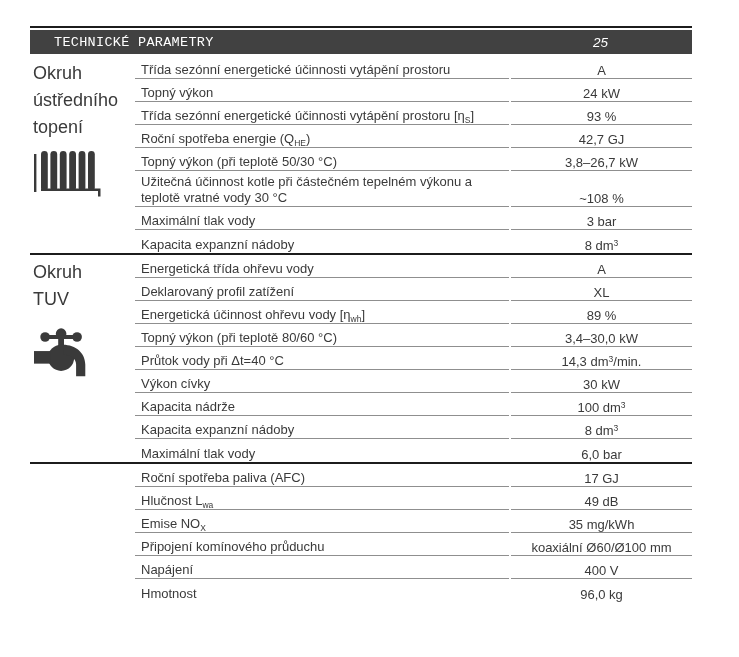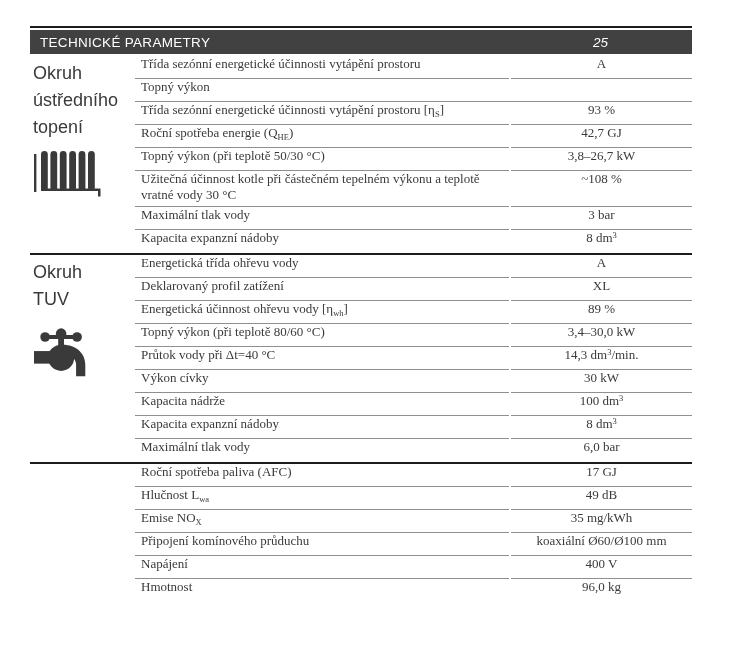--- a/index.html
+++ b/index.html
@@ -8,35 +8,35 @@
     font-family:"Liberation Sans", sans-serif;color:#3a3a3a;
     -webkit-font-smoothing:antialiased;
   }
   .page{position:relative;width:739px;height:657px;overflow:hidden;}
   .table-wrap{position:absolute;left:30px;top:26px;width:662px;}
   .top-rule{height:2px;background:#1c1c1c;margin-bottom:2px;}
   .header-bar{
     background:#414141;height:24px;display:flex;align-items:center;
     color:#ffffff;font-size:13.5px;
   }
-  .header-title{flex:1;padding-left:10px;letter-spacing:.3px;white-space:nowrap;}
+  .header-title{flex:1;padding-left:24px;letter-spacing:.3px;white-space:nowrap;font-family:Liberation Mono, monospace;}
   .header-num{width:183px;text-align:center;font-style:italic;}
   .sections-host{margin-top:2px;}
   .section{display:flex;border-bottom:2px solid #1c1c1c;}
   .section:last-child{border-bottom:none;}
   .label-col{
     width:105px;box-sizing:border-box;padding:4px 14px 0 3px;
     font-size:18px;line-height:1.5;
   }
   .rows{flex:1;display:flex;flex-direction:column;}
   .row{display:flex;column-gap:2px;height:23px;}
   .row.tall{height:36px;}
   .cell{
     box-sizing:border-box;border-bottom:1px solid #8f8f8f;
-    display:flex;align-items:flex-start;font-size:13px;font-family:Liberation Serif, serif;
+    display:flex;align-items:flex-end;font-size:13px;
   }
   .row:last-child .cell{border-bottom:none;}
   .param{flex:1;padding-left:6px;}
   .param .txt{line-height:1.25;}
   .value{width:181px;justify-content:center;text-align:center;}
   sub,sup{font-size:8.5px;line-height:0;}
   sub{vertical-align:-3px;}
   sup{vertical-align:4px;}
   .icon{display:block;fill:#3a3a3a;}
   .icon.radiator{margin:10px 0 0 1px;}
@@ -74,20 +74,23 @@
                 <span class="txt">Třída sezónní energetické účinnosti vytápění prostoru</span>
               </div>
               <div class="cell value">
                 <span class="txt">A</span>
               </div>
             </div>
             <div class="row">
               <div class="cell param">
                 <span class="txt">Topný výkon</span>
               </div>
+              <div class="cell value">
+                <span class="txt">24 kW</span>
+              </div>
             </div>
             <div class="row">
               <div class="cell param">
                 <span class="txt">Třída sezónní energetické účinnosti vytápění prostoru [η<sub>S</sub>]</span>
               </div>
               <div class="cell value">
                 <span class="txt">93 %</span>
               </div>
             </div>
             <div class="row">

